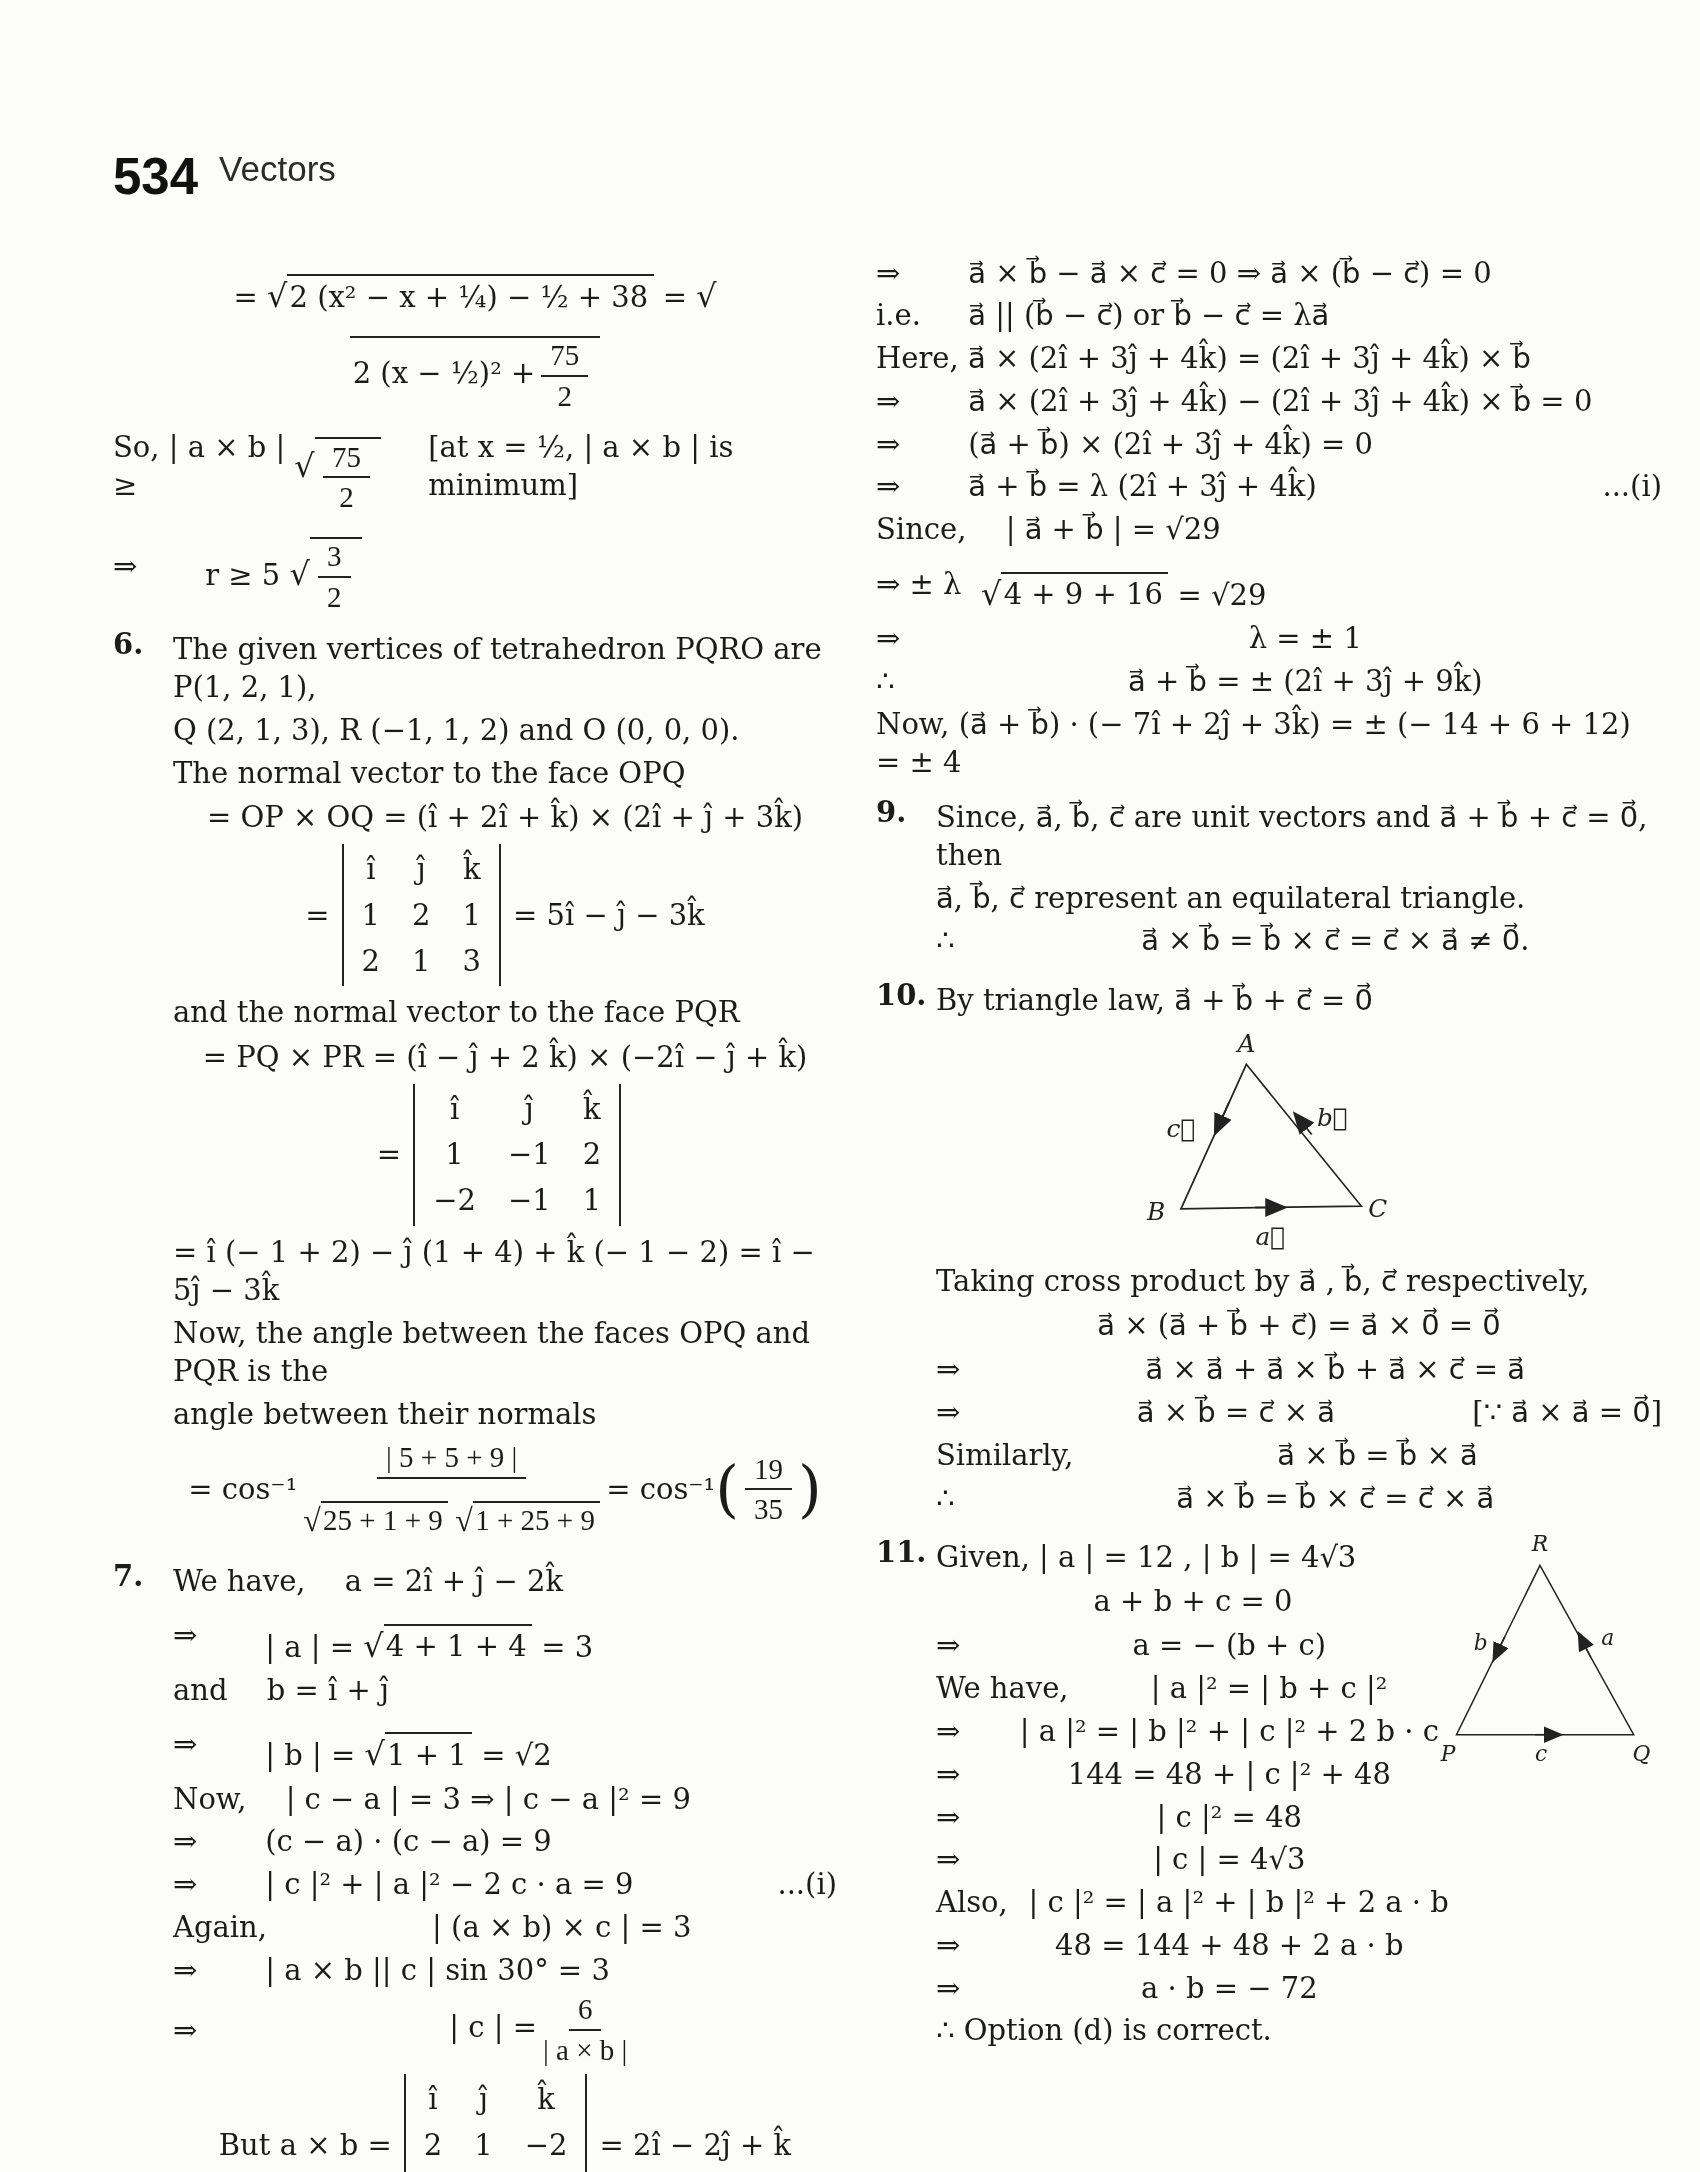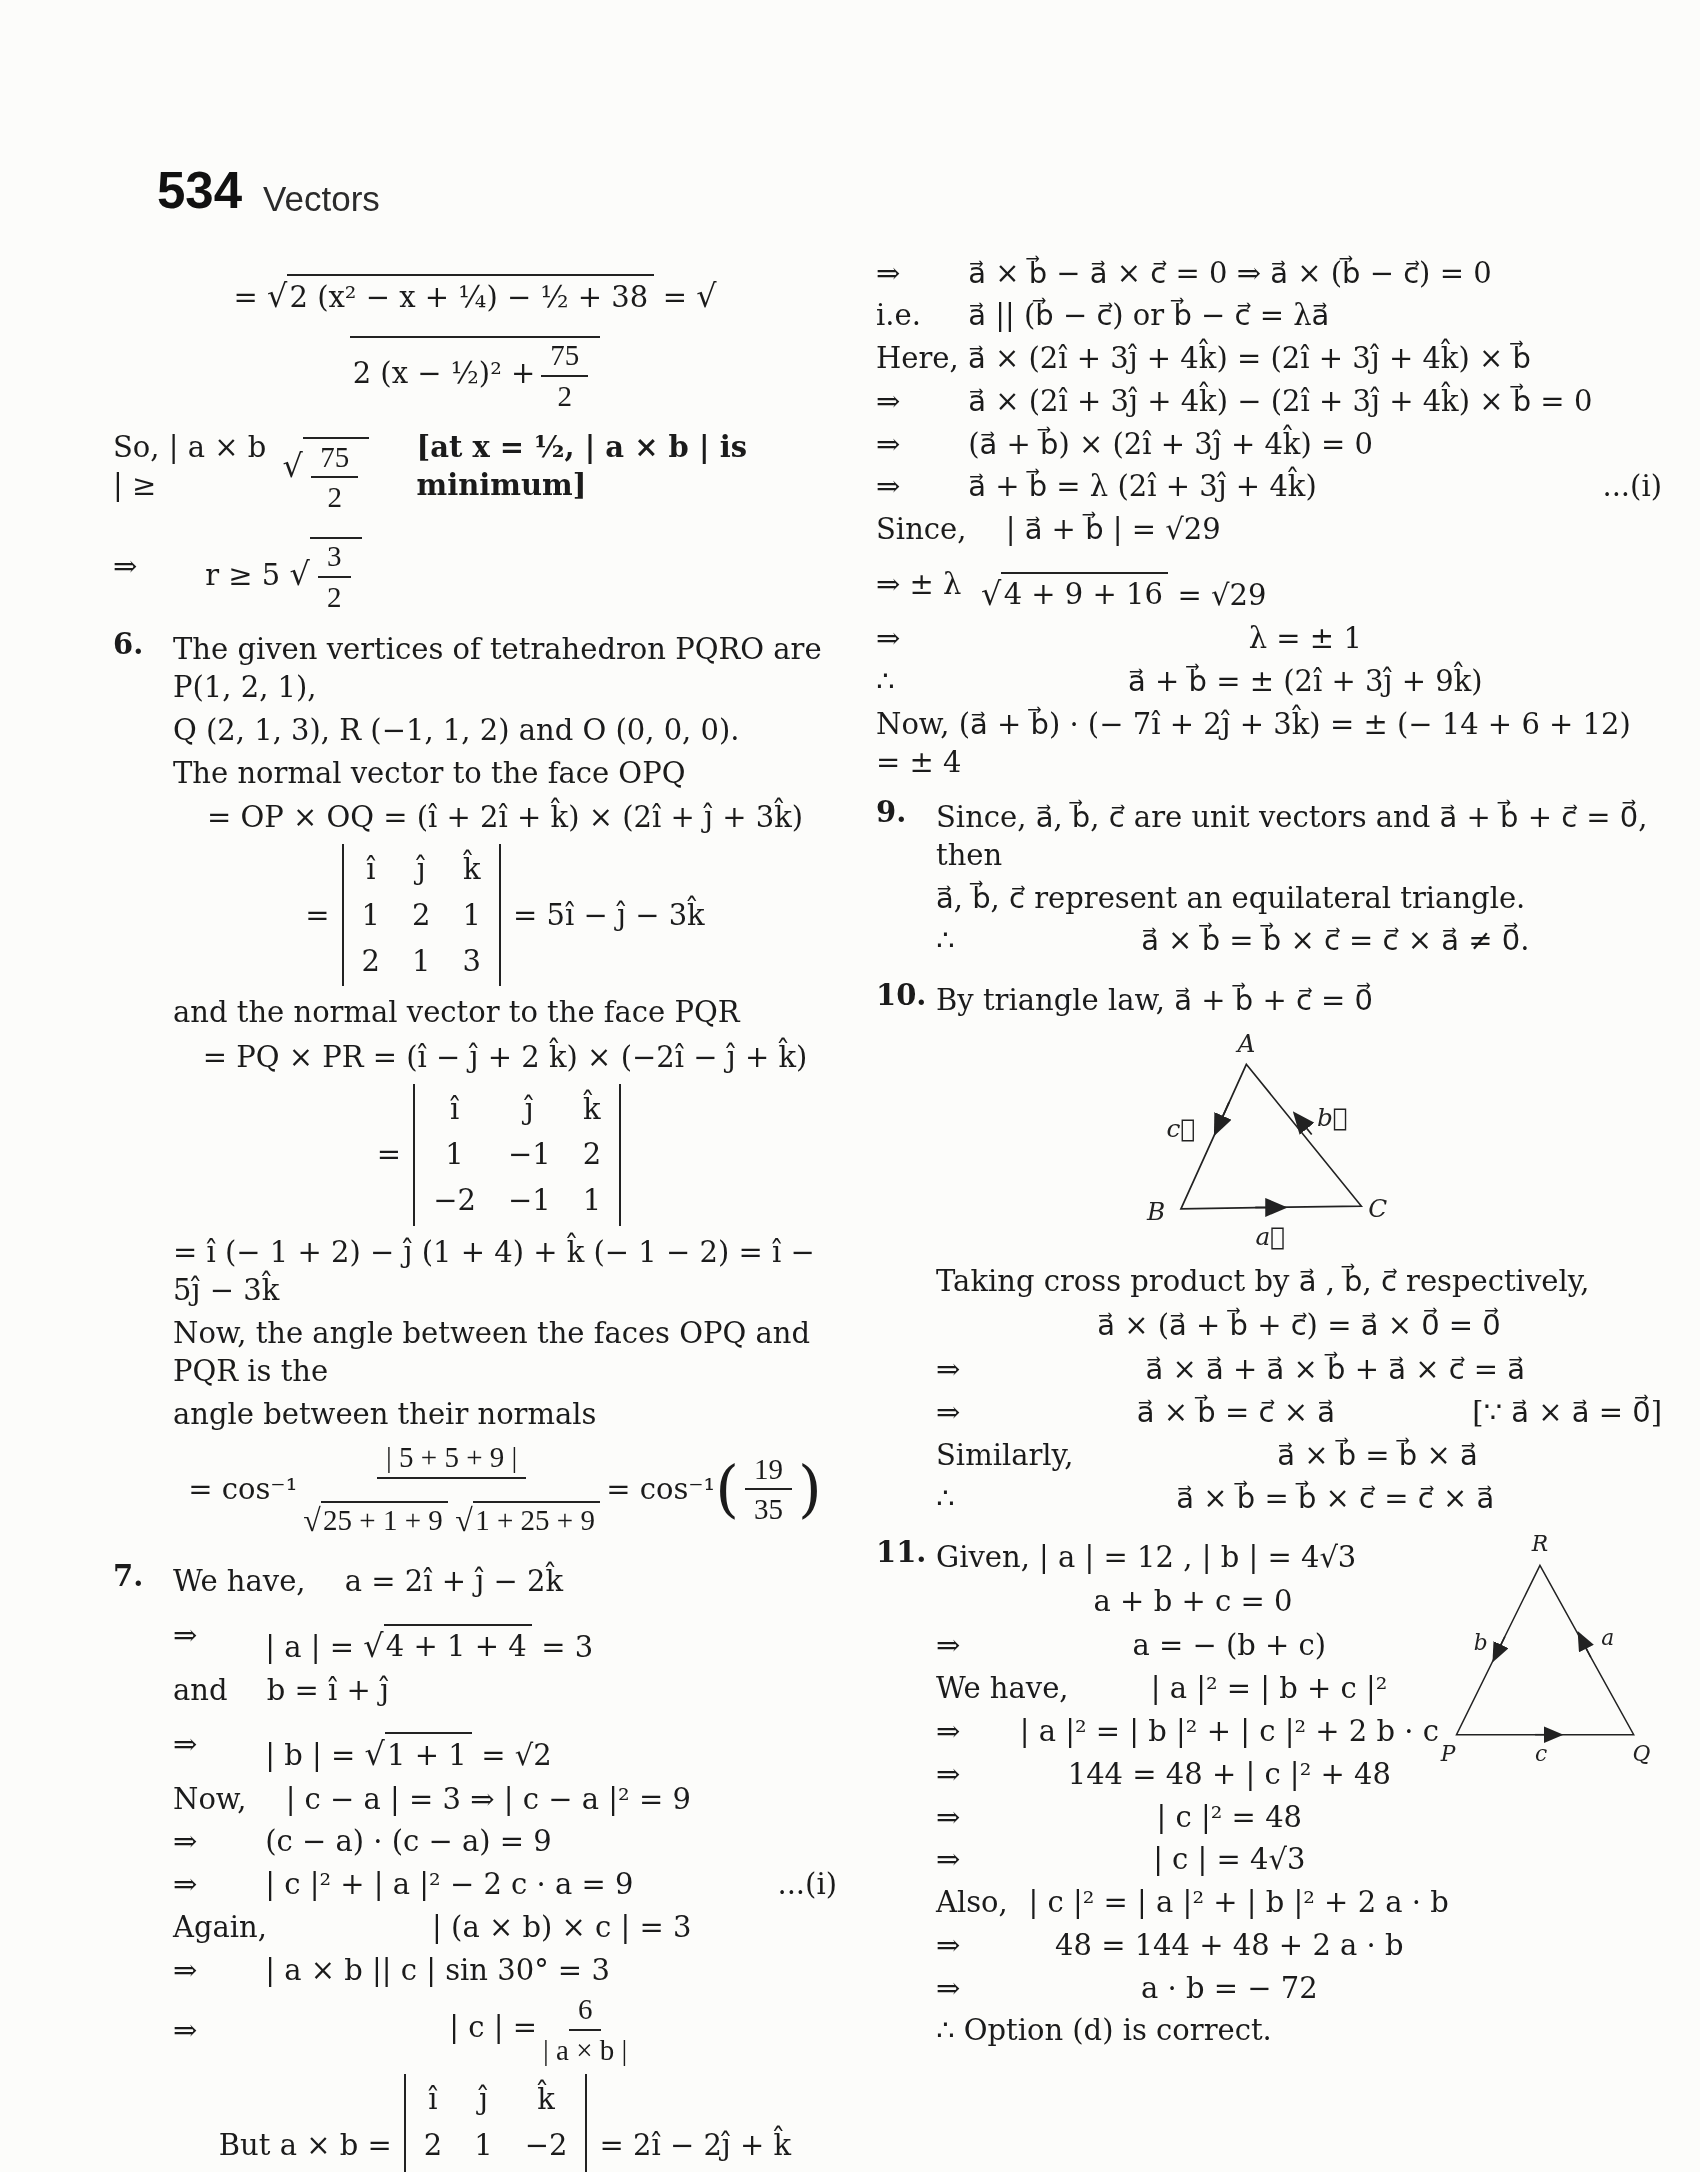--- a/index.html
+++ b/index.html
@@ -2,21 +2,21 @@
 <html style="font-size:12px"><head>
 <meta charset="utf-8">
 <style>
   html,body { margin:0; padding:0; }
   body {
     width:1700px; height:2172px; overflow:hidden;
     background:#fcfcfa; color:#1b1b1b;
     font-family:"DejaVu Serif","DejaVu Sans",serif;
     font-size:29px; line-height:1.32;
   }
-  .header { position:absolute; top:165px; left:113px; display:flex; align-items:flex-end; gap:21px;margin-left:44px; }
+  .header { position:absolute; top:151px; left:113px; display:flex; align-items:flex-start; gap:21px; }
   .pnum  { font-family:"Liberation Sans",sans-serif; font-weight:bold; font-size:51px; line-height:1; color:#111; }
   .ptitle{ font-family:"Liberation Sans",sans-serif; font-size:35px; line-height:1; color:#2b2b2b; }
 
   .cols { position:absolute; top:249px; left:113px; display:flex; gap:39px; }
   .colL { width:724px; }
   .colR { width:786px; }
 
   .txt  { margin:4.5px 0; }
   .eqc  { text-align:center; margin:6px 0; }
   .row  { display:flex; align-items:center; margin:4.5px 0; }
@@ -39,21 +39,21 @@
   .detrow { display:flex; align-items:center; justify-content:center; margin:7.6px 0; }
   .det  { display:inline-grid; grid-template-columns:repeat(3,auto); column-gap:32px; row-gap:7.6px;
           border-left:2.3px solid #222; border-right:2.3px solid #222; padding:6px 18px; text-align:center; margin:0 12px; }
 
   svg.tri { display:block; }
   svg text { font-family:"DejaVu Serif",serif; font-style:italic; font-size:36px; fill:#222; }
   .tri1 { margin:3px 0 1.5px 136px; }
   .i11wrap { position:relative; }
   .i11wrap .row, .i11wrap .eqc, .i11wrap .txt { max-width:514px; }
   .tri2 { position:absolute; top:-10.6px; right:-4.5px; }
-  .brk { margin-left:47px;font-weight:bold; }
+  .brk { margin-left:47px; }
 </style>
 </head>
 <body>
 
 <div class="header">
   <span class="pnum">534</span>
   <span class="ptitle">Vectors</span>
 </div>
 
 <div class="cols">

